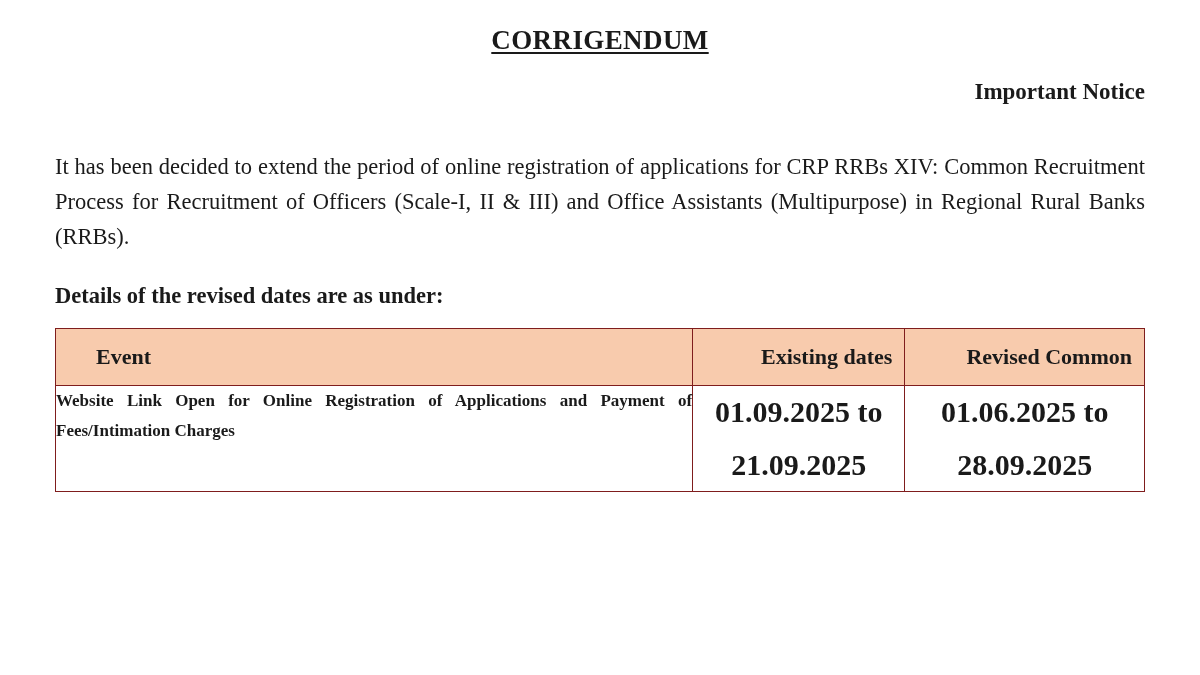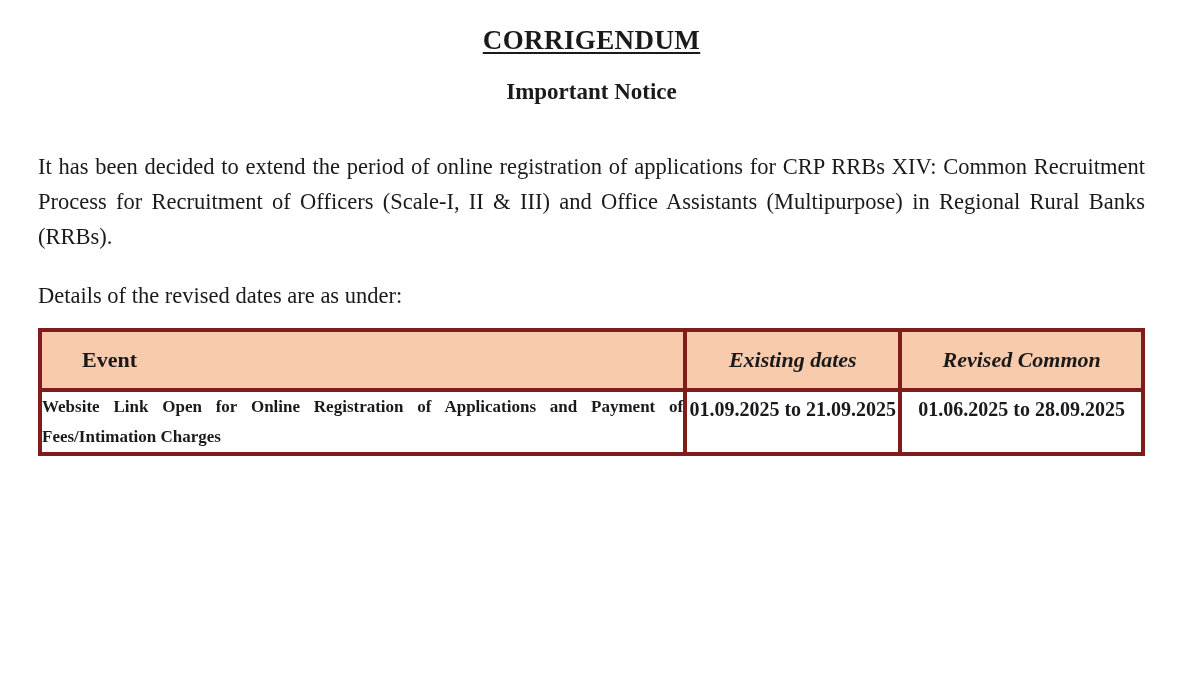--- a/index.html
+++ b/index.html
@@ -11,94 +11,93 @@
     height: 675px;
     background: #ffffff;
     font-family: "Liberation Serif", serif;
     color: #1a1a1a;
     overflow: hidden;
   }
   .page {
     width: 1200px;
     height: 475px;
     box-sizing: border-box;
-    padding: 18px 55px 0 38px;
+    padding: 18px 55px 0 55px;
     position: relative;
   }
   .doc-title {
     text-align: center;
     font-weight: bold;
     font-size: 27px;
     letter-spacing: 0.4px;
     text-decoration: underline;
     text-underline-offset: 3px;
     margin: 6px 0 0 0;
     line-height: 1.2;
   }
   .doc-subtitle {
-    text-align: center;
+    text-align: right;
     font-weight: bold;
     font-size: 23px;
     margin: 22px 0 0 0;
     line-height: 1.2;
   }
   .para {
     font-weight: normal;
     font-size: 22.5px;
     line-height: 1.55;
     margin: 44px 0 0 0;
     text-align: justify;
     text-justify: inter-word;
   }
   .para2 {
-    font-weight: normal;
+    font-weight: bold;
     font-size: 22.5px;
     line-height: 1.5;
     margin: 24px 0 0 0;
   }
   table.dates {
     border-collapse: collapse;
     width: 100%;
     margin-top: 16px;
     table-layout: fixed;
   }
   table.dates th, table.dates td {
-    border: 4px solid #7f1d1d;
+    border: 1px solid #7f1d1d;
     vertical-align: top;
     padding: 0;
   }
   table.dates thead th {
     background: #f8cbad;
     font-weight: bold;
     font-size: 22px;
     height: 56px;
     line-height: 56px;
     padding: 0 12px;
   }
   th.col-event {
     text-align: left;
     padding-left: 40px !important;
   }
   th.col-dates {
-    text-align: center;
-    font-style: italic;
+    text-align: right;
   }
   td.cell-event {
     font-weight: bold;
     font-size: 17px;
     line-height: 1.75;
     padding: 6px 4px 14px 4px;
     text-align: justify;
     text-justify: inter-word;
     text-align-last: left;
     hyphens: none;
   }
   td.cell-date {
     font-weight: bold;
-    font-size: 20px;
+    font-size: 30px;
     line-height: 1.75;
     text-align: center;
     padding: 6px 6px 14px 6px;
   }
   .note {
     font-weight: bold;
     font-size: 22.5px;
     line-height: 1.75;
     margin-top: 34px;
   }

